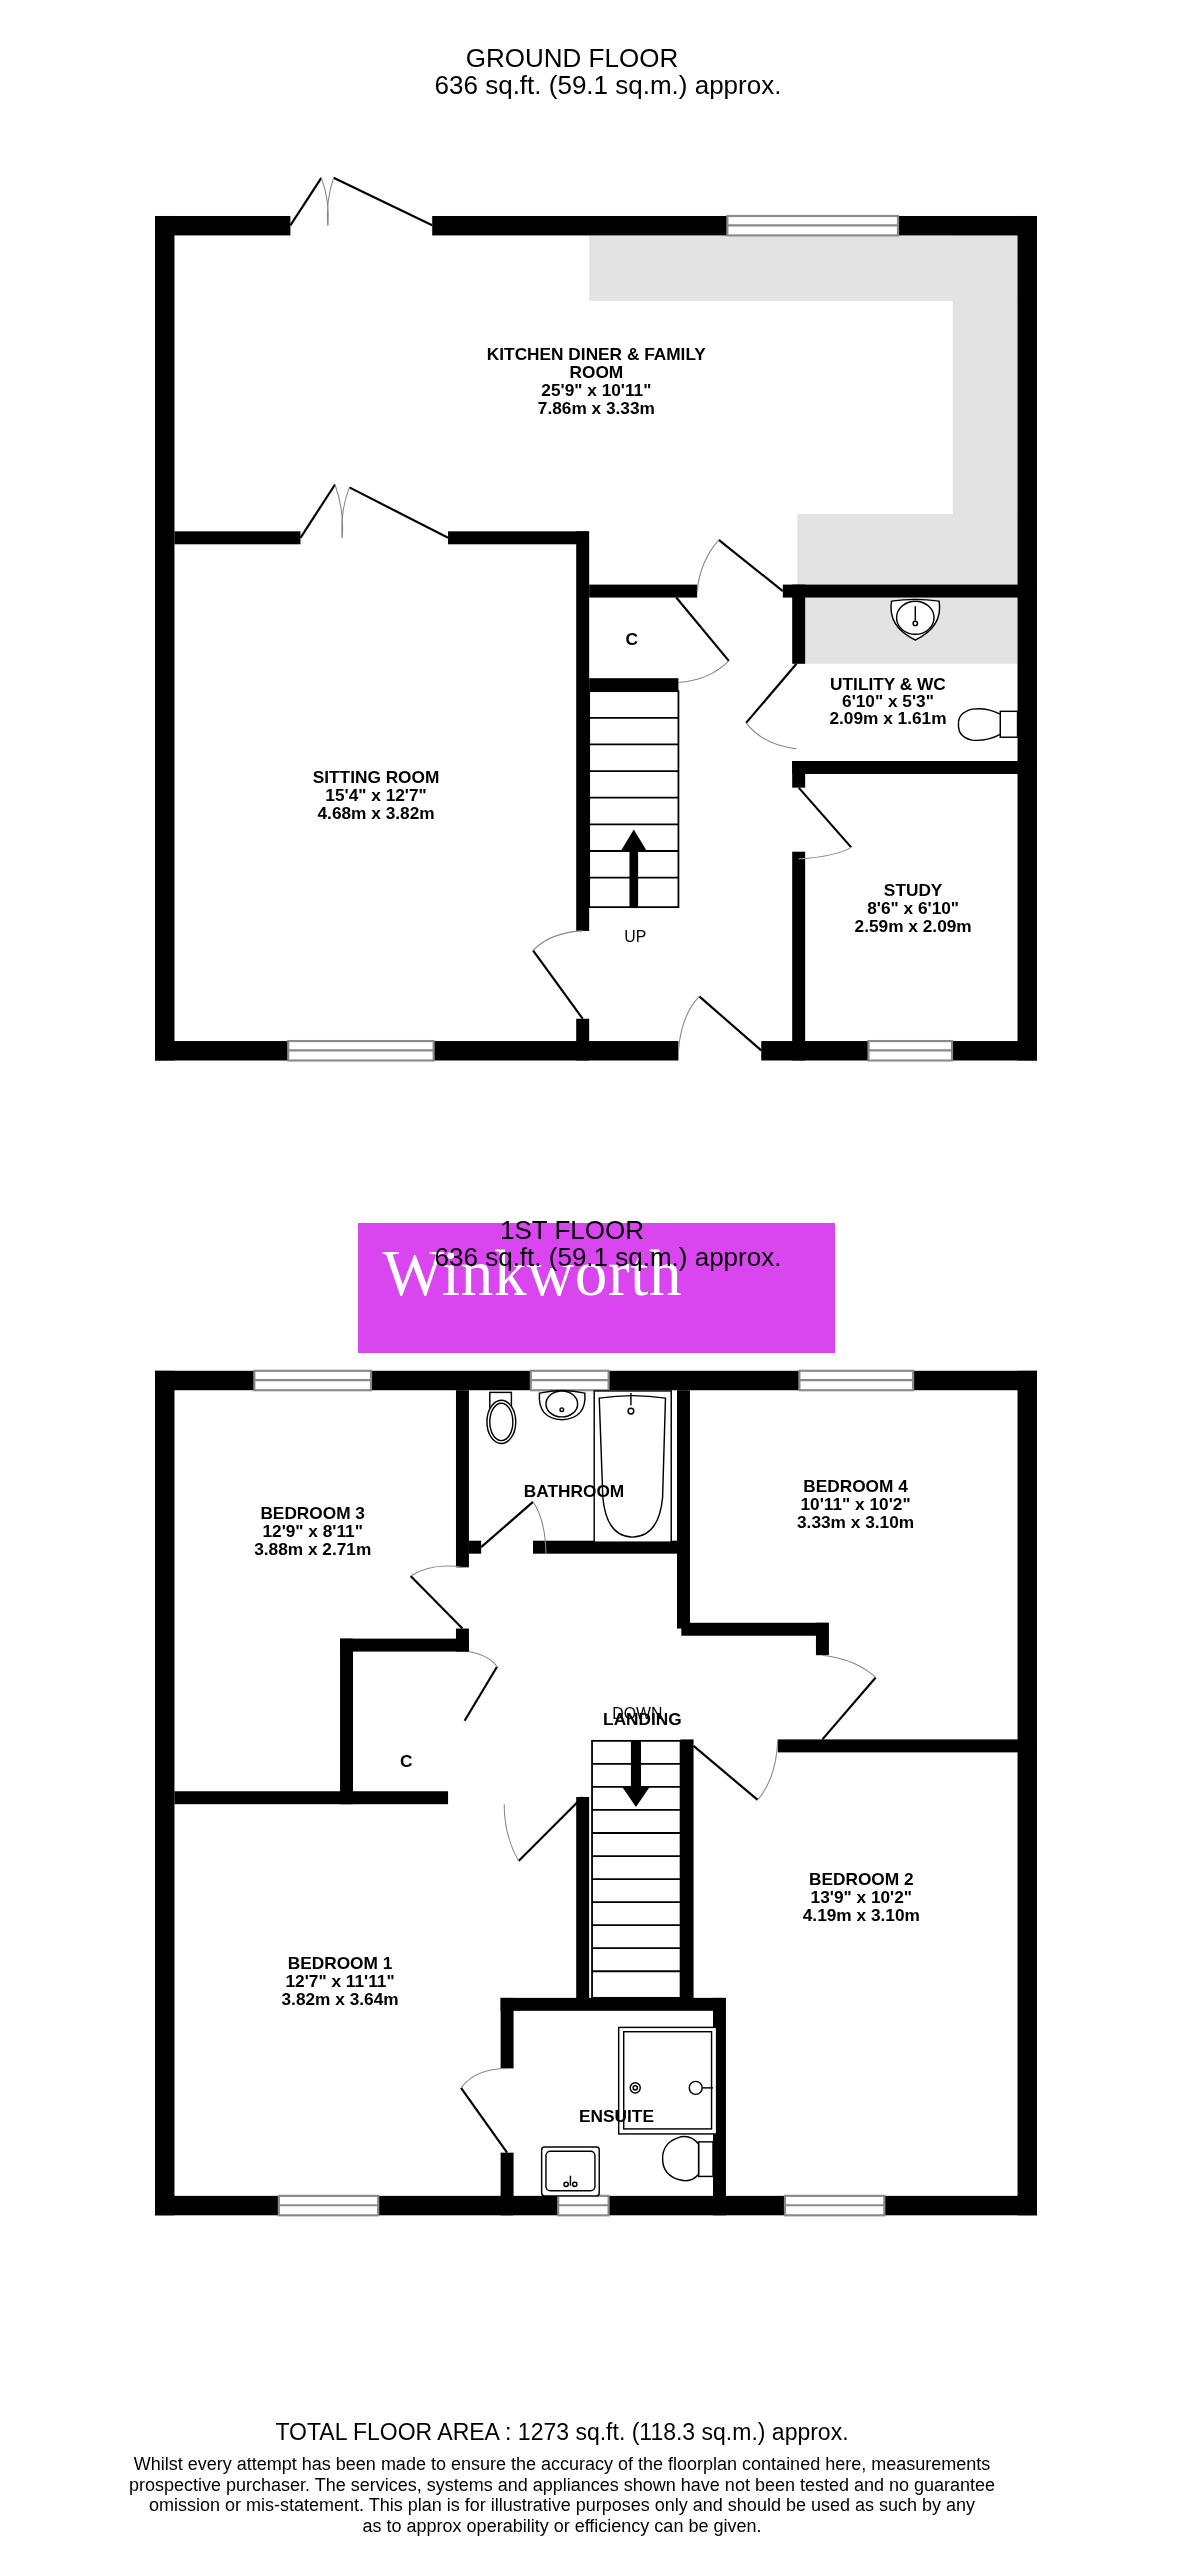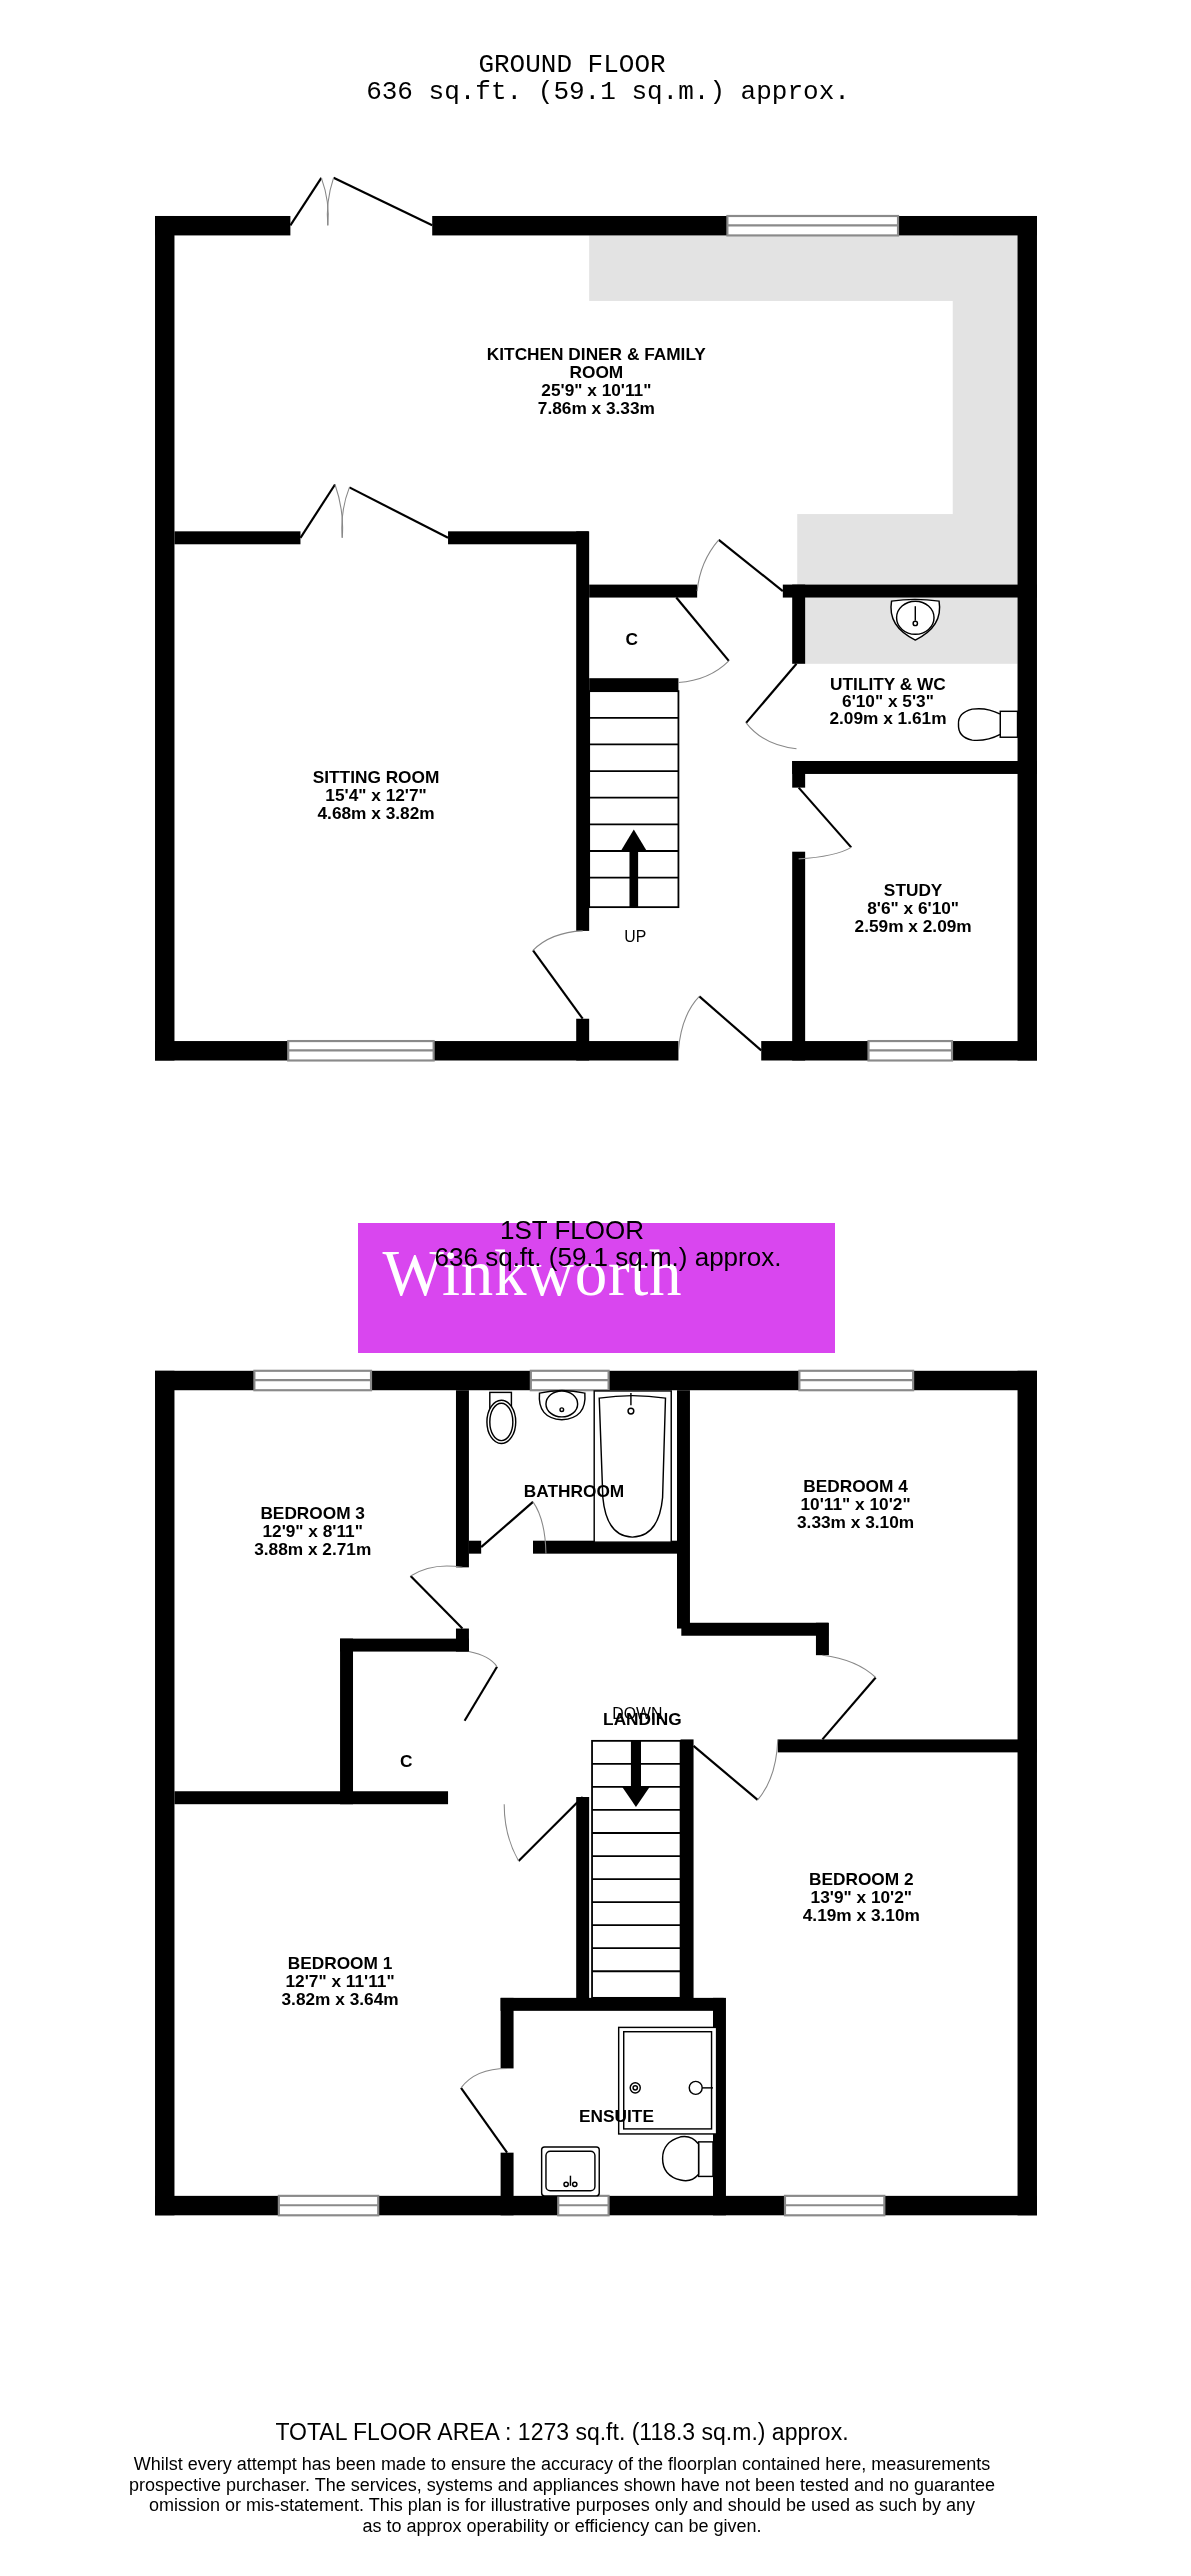--- a/index.html
+++ b/index.html
@@ -1,20 +1,20 @@
 <!DOCTYPE html>
 <html style="font-size:11.5px"><head>
 <meta charset="utf-8">
 <style>
   html, body { margin: 0; padding: 0; background: #ffffff; }
   body { width: 1192px; height: 2576px; position: relative; overflow: hidden; font-family: "Liberation Sans", sans-serif; }
   .floor-heading { position: absolute; left: 0; width: 1192px; text-align: center; color: #000; font-family: "Liberation Sans", sans-serif; font-size: 26px; line-height: 27px; z-index: 3; }
   .floor-heading .title { display: block; }
   .floor-heading .area { display: block; margin-left: 24px; }
-  #gf-heading { top: 52px; font-family: Liberation Mono, monospace; }
+  #gf-heading { top: 45px; }
   #gf-heading .title { margin-left: -48px; }
   #ff-heading { top: 1217px; }
   #ff-heading .title { margin-left: -48px; }
   .watermark-box { position: absolute; left: 358px; top: 1223px; width: 477px; height: 130px; background: #d946ef; z-index: 1; }
   .watermark-text { position: absolute; left: 24.5px; top: 13px; font-family: "Liberation Serif", serif; font-size: 65px; color: #ffffff; letter-spacing: 0.7px; white-space: nowrap; }
   svg.plan { position: absolute; left: 0; top: 0; z-index: 2; }
   .room-label { font-family: "Liberation Sans", sans-serif; font-weight: bold; font-size: 24px; fill: #000; }
   .room-label-small { font-family: "Liberation Sans", sans-serif; font-size: 22px; fill: #000; }
   .footer { position: absolute; left: 0; width: 1124px; text-align: center; color: #000; z-index: 3; }
   .footer-total { top: 2419px; font-size: 23px; }

